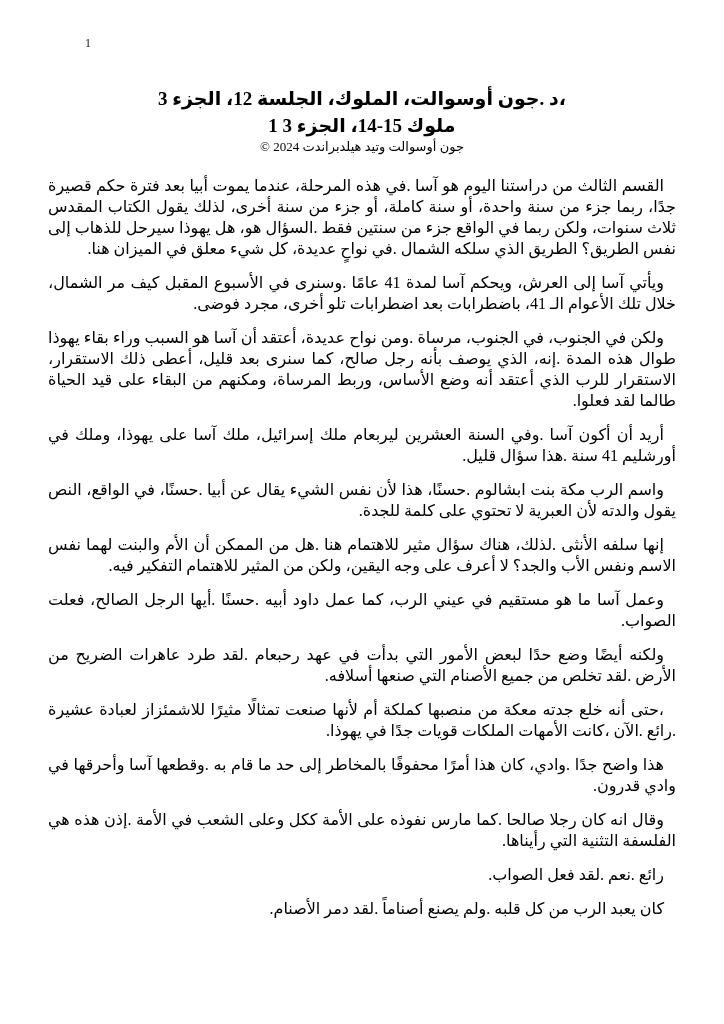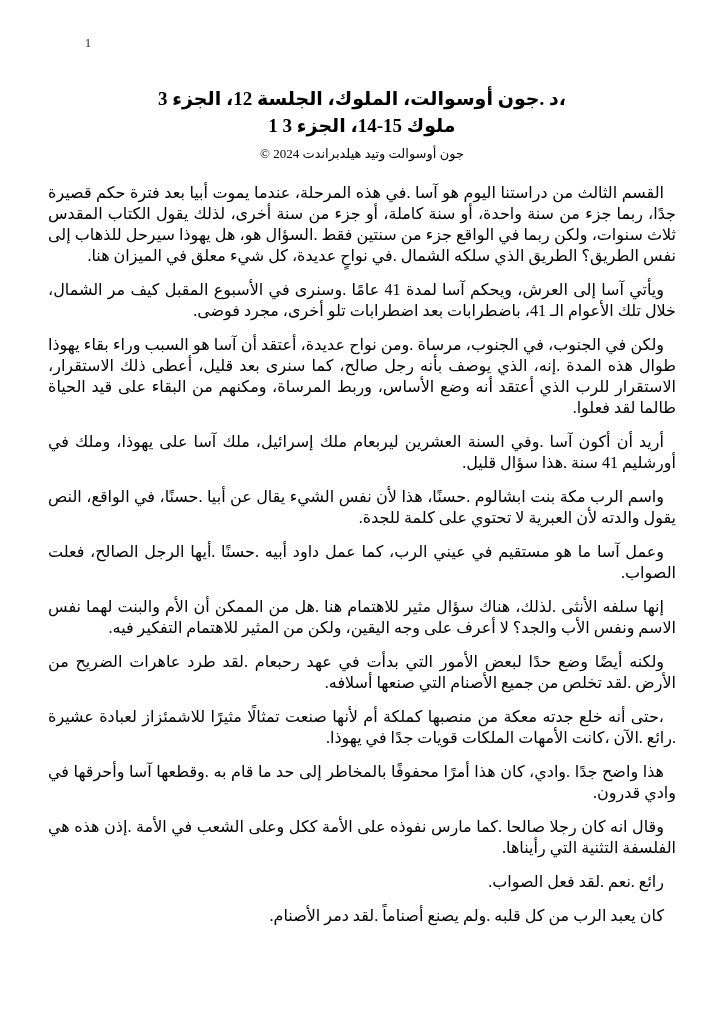--- a/index.html
+++ b/index.html
@@ -36,21 +36,20 @@
   .title {
     text-align: center;
     font-weight: bold;
     font-size: 19px;
     line-height: 1.4;
     color: #000000;
   }
   .copyright {
     text-align: center;
     font-size: 13px;
-    margin-top: 7px;
     color: #000000;
   }
   .paragraphs {
     margin-top: 20px;
     font-size: 16px;
     line-height: 21px;
     text-align: justify;
     text-justify: inter-word;
   }
   .paragraphs p {
@@ -73,22 +72,22 @@
     </div>
 
     <div class="copyright">جون أوسوالت وتيد هيلدبراندت 2024 ©</div>
 
     <div class="paragraphs">
       <p>القسم الثالث من دراستنا اليوم هو آسا .في هذه المرحلة، عندما يموت أبيا بعد فترة حكم قصيرة جدًا، ربما جزء من سنة واحدة، أو سنة كاملة، أو جزء من سنة أخرى، لذلك يقول الكتاب المقدس ثلاث سنوات، ولكن ربما في الواقع جزء من سنتين فقط .السؤال هو، هل يهوذا سيرحل للذهاب إلى نفس الطريق؟ الطريق الذي سلكه الشمال .في نواحٍ عديدة، كل شيء معلق في الميزان هنا.</p>
       <p>ويأتي آسا إلى العرش، ويحكم آسا لمدة 41 عامًا .وسنرى في الأسبوع المقبل كيف مر الشمال، خلال تلك الأعوام الـ 41، باضطرابات بعد اضطرابات تلو أخرى، مجرد فوضى.</p>
       <p>ولكن في الجنوب، في الجنوب، مرساة .ومن نواح عديدة، أعتقد أن آسا هو السبب وراء بقاء يهوذا طوال هذه المدة .إنه، الذي يوصف بأنه رجل صالح، كما سنرى بعد قليل، أعطى ذلك الاستقرار، الاستقرار للرب الذي أعتقد أنه وضع الأساس، وربط المرساة، ومكنهم من البقاء على قيد الحياة طالما لقد فعلوا.</p>
       <p>أريد أن أكون آسا .وفي السنة العشرين ليربعام ملك إسرائيل، ملك آسا على يهوذا، وملك في أورشليم 41 سنة .هذا سؤال قليل.</p>
       <p>واسم الرب مكة بنت ابشالوم .حسنًا، هذا لأن نفس الشيء يقال عن أبيا .حسنًا، في الواقع، النص يقول والدته لأن العبرية لا تحتوي على كلمة للجدة.</p>
+      <p>إنها سلفه الأنثى .لذلك، هناك سؤال مثير للاهتمام هنا .هل من الممكن أن الأم والبنت لهما نفس الاسم ونفس الأب والجد؟ لا أعرف على وجه اليقين، ولكن من المثير للاهتمام التفكير فيه.</p>
       <p>وعمل آسا ما هو مستقيم في عيني الرب، كما عمل داود أبيه .حسنًا .أيها الرجل الصالح، فعلت الصواب.</p>
-      <p>إنها سلفه الأنثى .لذلك، هناك سؤال مثير للاهتمام هنا .هل من الممكن أن الأم والبنت لهما نفس الاسم ونفس الأب والجد؟ لا أعرف على وجه اليقين، ولكن من المثير للاهتمام التفكير فيه.</p>
       <p>ولكنه أيضًا وضع حدًا لبعض الأمور التي بدأت في عهد رحبعام .لقد طرد عاهرات الضريح من الأرض .لقد تخلص من جميع الأصنام التي صنعها أسلافه.</p>
       <p>،حتى أنه خلع جدته معكة من منصبها كملكة أم لأنها صنعت تمثالًا مثيرًا للاشمئزاز لعبادة عشيرة .رائع .الآن ،كانت الأمهات الملكات قويات جدًا في يهوذا.</p>
       <p>هذا واضح جدًا .وادي، كان هذا أمرًا محفوفًا بالمخاطر إلى حد ما قام به .وقطعها آسا وأحرقها في وادي قدرون.</p>
       <p>وقال انه كان رجلا صالحا .كما مارس نفوذه على الأمة ككل وعلى الشعب في الأمة .إذن هذه هي الفلسفة التثنية التي رأيناها.</p>
       <p>رائع .نعم .لقد فعل الصواب.</p>
       <p>كان يعبد الرب من كل قلبه .ولم يصنع أصناماً .لقد دمر الأصنام.</p>
     </div>
 
   </div>
 </div>

